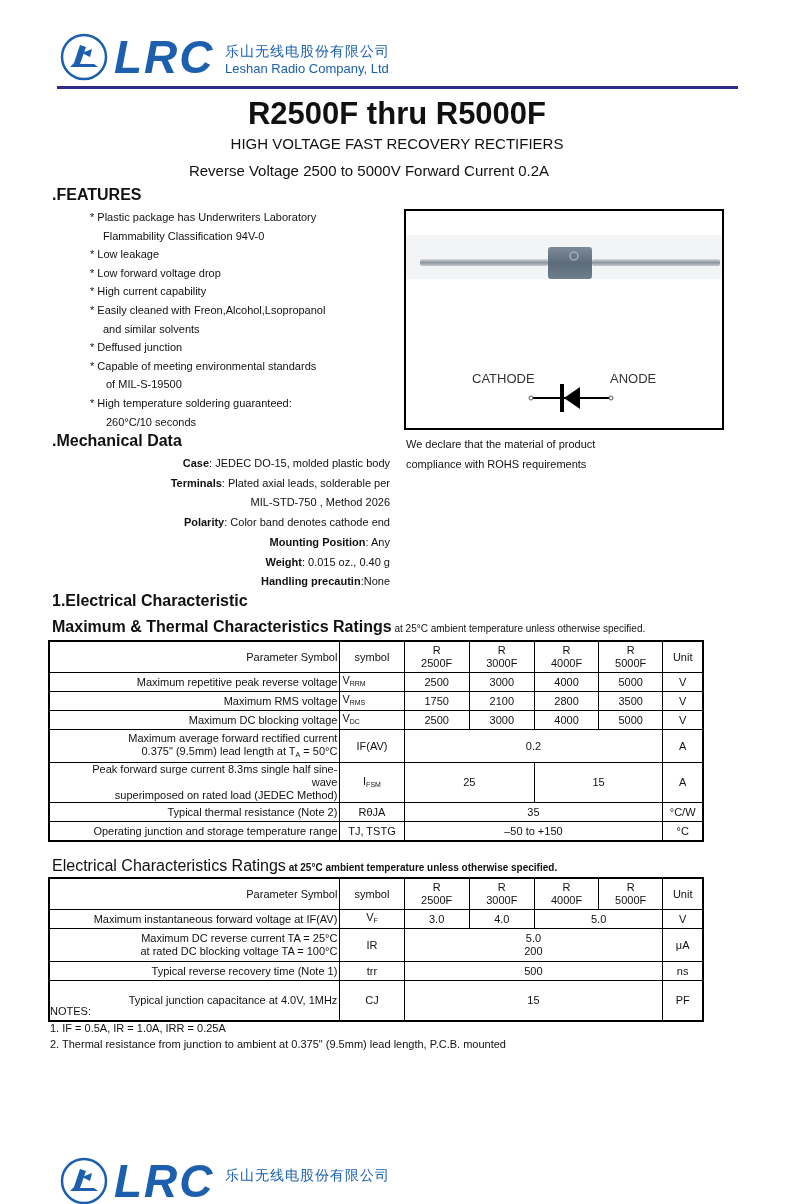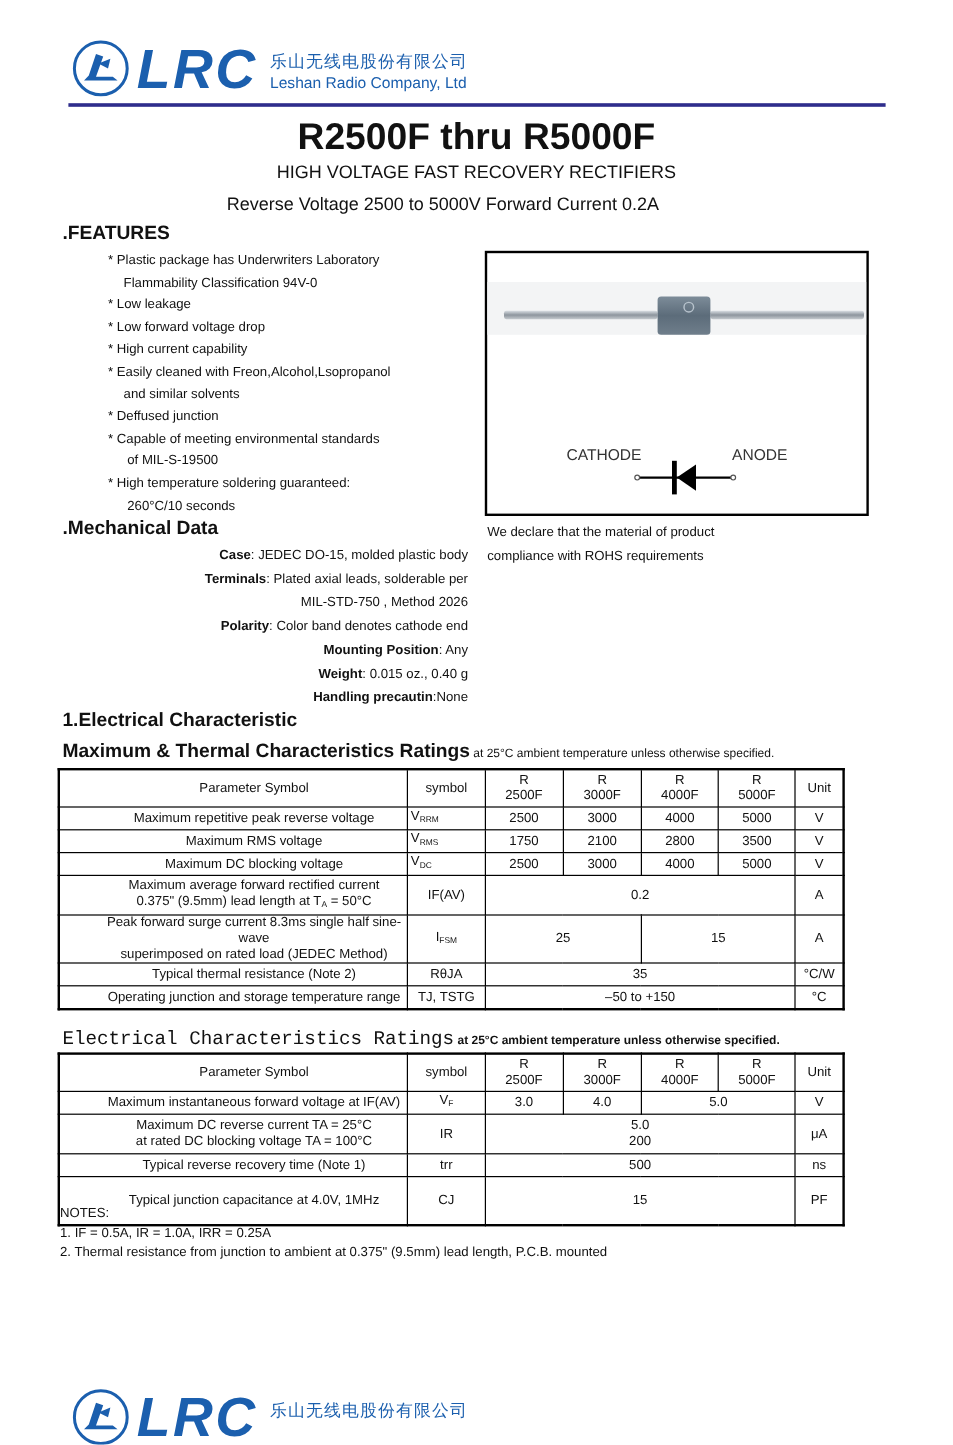--- a/index.html
+++ b/index.html
@@ -27,21 +27,21 @@
   .rohs { left: 406px; top: 434px; font-size: 11px; line-height: 20px; }
   
   .mech { left: 50px; top: 454px; width: 340px; font-size: 11px; line-height: 19.7px; text-align: right; }
   .mech b { font-weight: bold; }
   .mech .indent { padding-left: 64px; }
   
   table.spec { border-collapse: collapse; position: absolute; left: 48px; width: 656px;
                font-size: 11px; table-layout: fixed; }
   table.spec td { border: 1px solid #000; padding: 0 2px; height: 18px; text-align: center; line-height: 13px; }
   table.spec { border: 2px solid #000; }
-  table.spec td.param { text-align: center; padding-left: 36px; }
+  table.spec td.param { text-align: right; padding-left: 36px; }
   table.spec tr.hdr td { height: 30px; }
   table.spec tr.tall td { height: 32px; }
   sub.s { font-size: 7px; vertical-align: -2px; }
   .tbl-title { font-size: 16px; font-weight: bold; white-space: nowrap; }
   .tbl-title .small { font-size: 10px; font-weight: normal; }
   .tbl-title .smallb { font-size: 10px; font-weight: bold; }
   .notes { left: 50px; top: 1003px; font-size: 11px; line-height: 16.5px; }
   .footer-logo { left: 60px; top: 1154px; width: 400px; height: 50px; overflow: hidden; }
 </style>
 </head>
@@ -217,21 +217,21 @@
   <tr>
     <td class="param">Operating junction and storage temperature range</td>
     <td>TJ, TSTG</td>
     <td colspan="4">–50 to +150</td>
     <td>°C</td>
   </tr>
 </tbody>
   </table>
 
 <div class="abs tbl-title" style="left:52px; top:857px;">
-  <span style="font-weight:normal;font-family:Liberation Mono, monospace;">Electrical Characteristics Ratings</span><span class="smallb"> at 25°C ambient temperature unless otherwise specified.</span>
+  <span style="font-weight:normal;">Electrical Characteristics Ratings</span><span class="smallb"> at 25°C ambient temperature unless otherwise specified.</span>
 </div>
 <table class="spec" style="top:877px;">
   <colgroup>
     <col style="width:290px">
       <col style="width:64px">
       <col style="width:65px">
       <col style="width:65px">
       <col style="width:64px">
       <col style="width:64px">
       <col style="width:40px">

